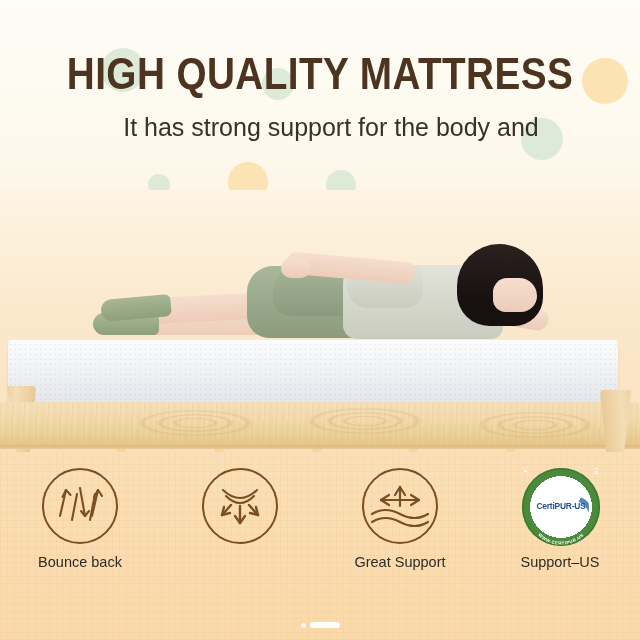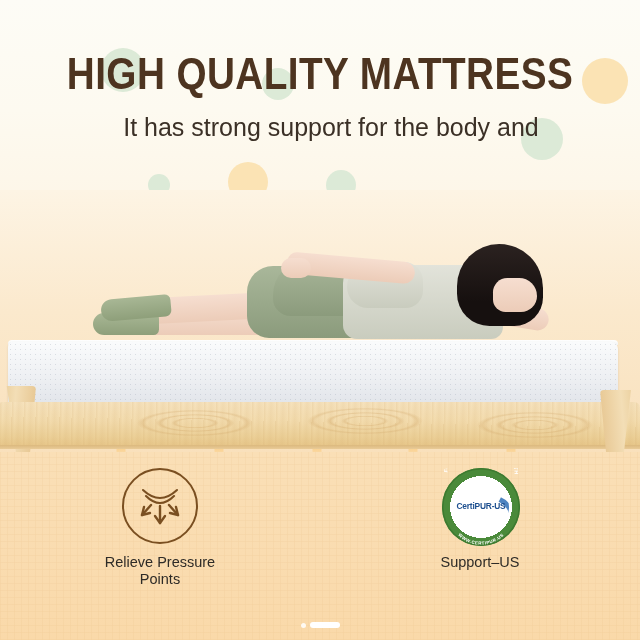--- a/index.html
+++ b/index.html
@@ -200,44 +200,76 @@
       <div class="knot" style="left:300px;top:4px;"></div>
       <div class="knot" style="left:470px;top:8px;"></div>
     </div>
     <div class="rail-lip"></div>
     <div class="leg-r"></div>
   </div>
 
   <div class="features">
     <div class="frow">
 
+      <div class="fitem">
+        <div class="ficon">
+          <svg width="72" height="72" viewBox="0 0 72 72" fill="none" stroke="#7a4f21" stroke-width="2.1" stroke-linecap="round">
+            <path d="M16 46 L22 20"></path>
+              <path d="M22 20 L18.5 27"></path>
+              <path d="M22 20 L26.5 25"></path>
+            <path d="M28 50 L33 24"></path>
+            <path d="M36 18 L41 46"></path>
+              <path d="M41 46 L37 41"></path>
+              <path d="M41 46 L45 41"></path>
+            <path d="M46 50 L51 24"></path>
+            <path d="M48 46 L54 20"></path>
+              <path d="M54 20 L50 27"></path>
+              <path d="M54 20 L58 26"></path>
+          </svg>
+        </div>
+        <div class="flabel">Bounce back</div>
+      </div>
 
       <div class="fitem">
         <div class="ficon">
           <svg width="72" height="72" viewBox="0 0 72 72" fill="none" stroke="#7a4f21" stroke-width="2.1" stroke-linecap="round">
             <path d="M19 20 Q36 36 53 20"></path>
             <path d="M22 26 Q36 40 50 26"></path>
             <g stroke-width="2.4">
               <path d="M36 36 L36 52"></path>
                 <path d="M36 53 L31 46"></path>
                 <path d="M36 53 L41 46"></path>
               <path d="M27 35 L19 44"></path>
                 <path d="M18 45 L20 37"></path>
                 <path d="M18 45 L26 43"></path>
               <path d="M45 35 L53 44"></path>
                 <path d="M54 45 L52 37"></path>
                 <path d="M54 45 L46 43"></path>
             </g>
           </svg>
         </div>
-        <div class="flabel">
-          <span>Relieve Pressure</span><br><span>Points</span>
-        </div>
-      </div>
-
+      </div>
+
+      <div class="fitem">
+        <div class="ficon">
+          <svg width="72" height="72" viewBox="0 0 72 72" fill="none" stroke="#7a4f21" stroke-width="2.2" stroke-linecap="round">
+            <path d="M36 36 L36 18"></path>
+              <path d="M36 17 L31 25"></path>
+              <path d="M36 17 L41 25"></path>
+            <path d="M18 30 L54 30" stroke-width="2.2"></path>
+            <path d="M17 30 L25 25"></path>
+              <path d="M17 30 L25 35"></path>
+            <path d="M55 30 L47 25"></path>
+              <path d="M55 30 L47 35"></path>
+            <path d="M8 44 Q21 36 36 44 Q51 52 64 44"></path>
+            <path d="M8 52 Q21 44 36 52 Q51 60 64 52"></path>
+          </svg>
+        </div>
+        <div class="flabel">Great Support</div>
+      </div>
 
       <div class="fitem">
         <div class="ficon plain">
           <div class="badge">
             <svg class="ring-txt" viewBox="0 0 78 78">
               <defs>
                 <path id="arcTop" d="M 39 5.5 m -33.5 0 a 33.5 33.5 0 1 1 67 0" fill="none"></path>
                 <path id="arcBot" d="M 8 55 a 33 33 0 0 0 62 0" fill="none"></path>
               </defs>
               <text><textPath href="#arcTop" startOffset="50%" text-anchor="middle">CERTIFIED FOR USE IN FLEXIBLE POLYURETHANE FOAM</textPath></text>

